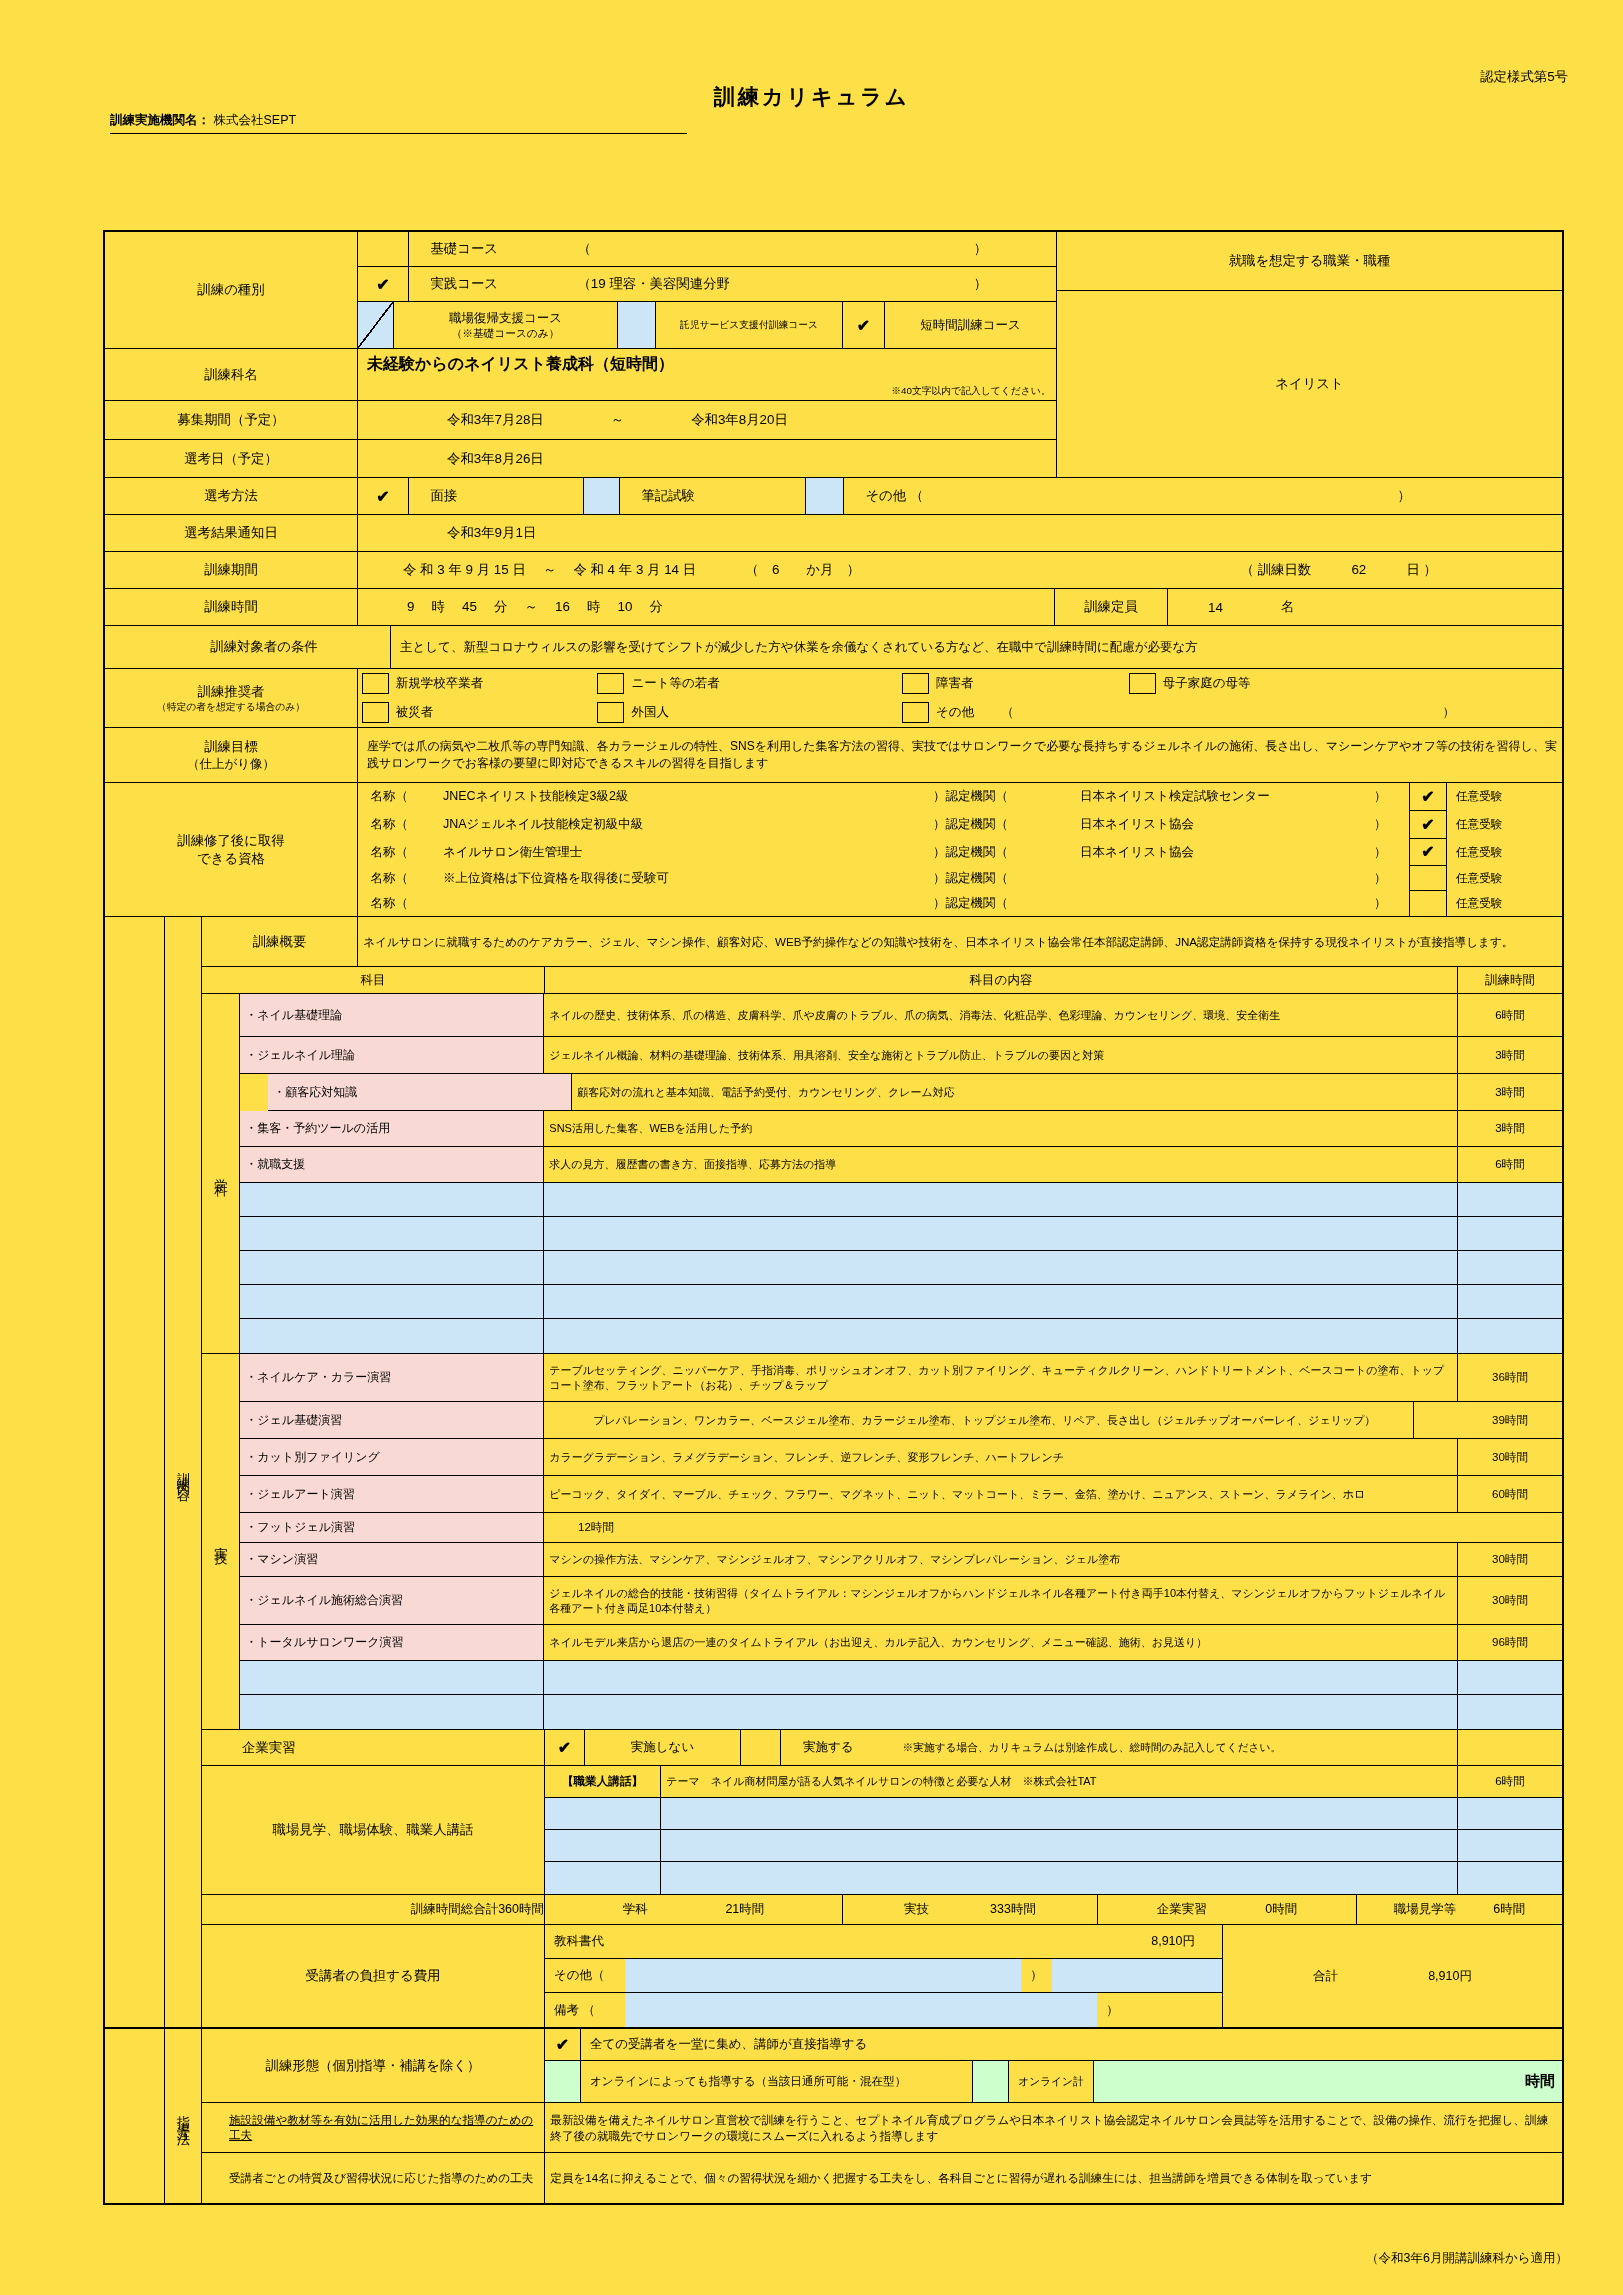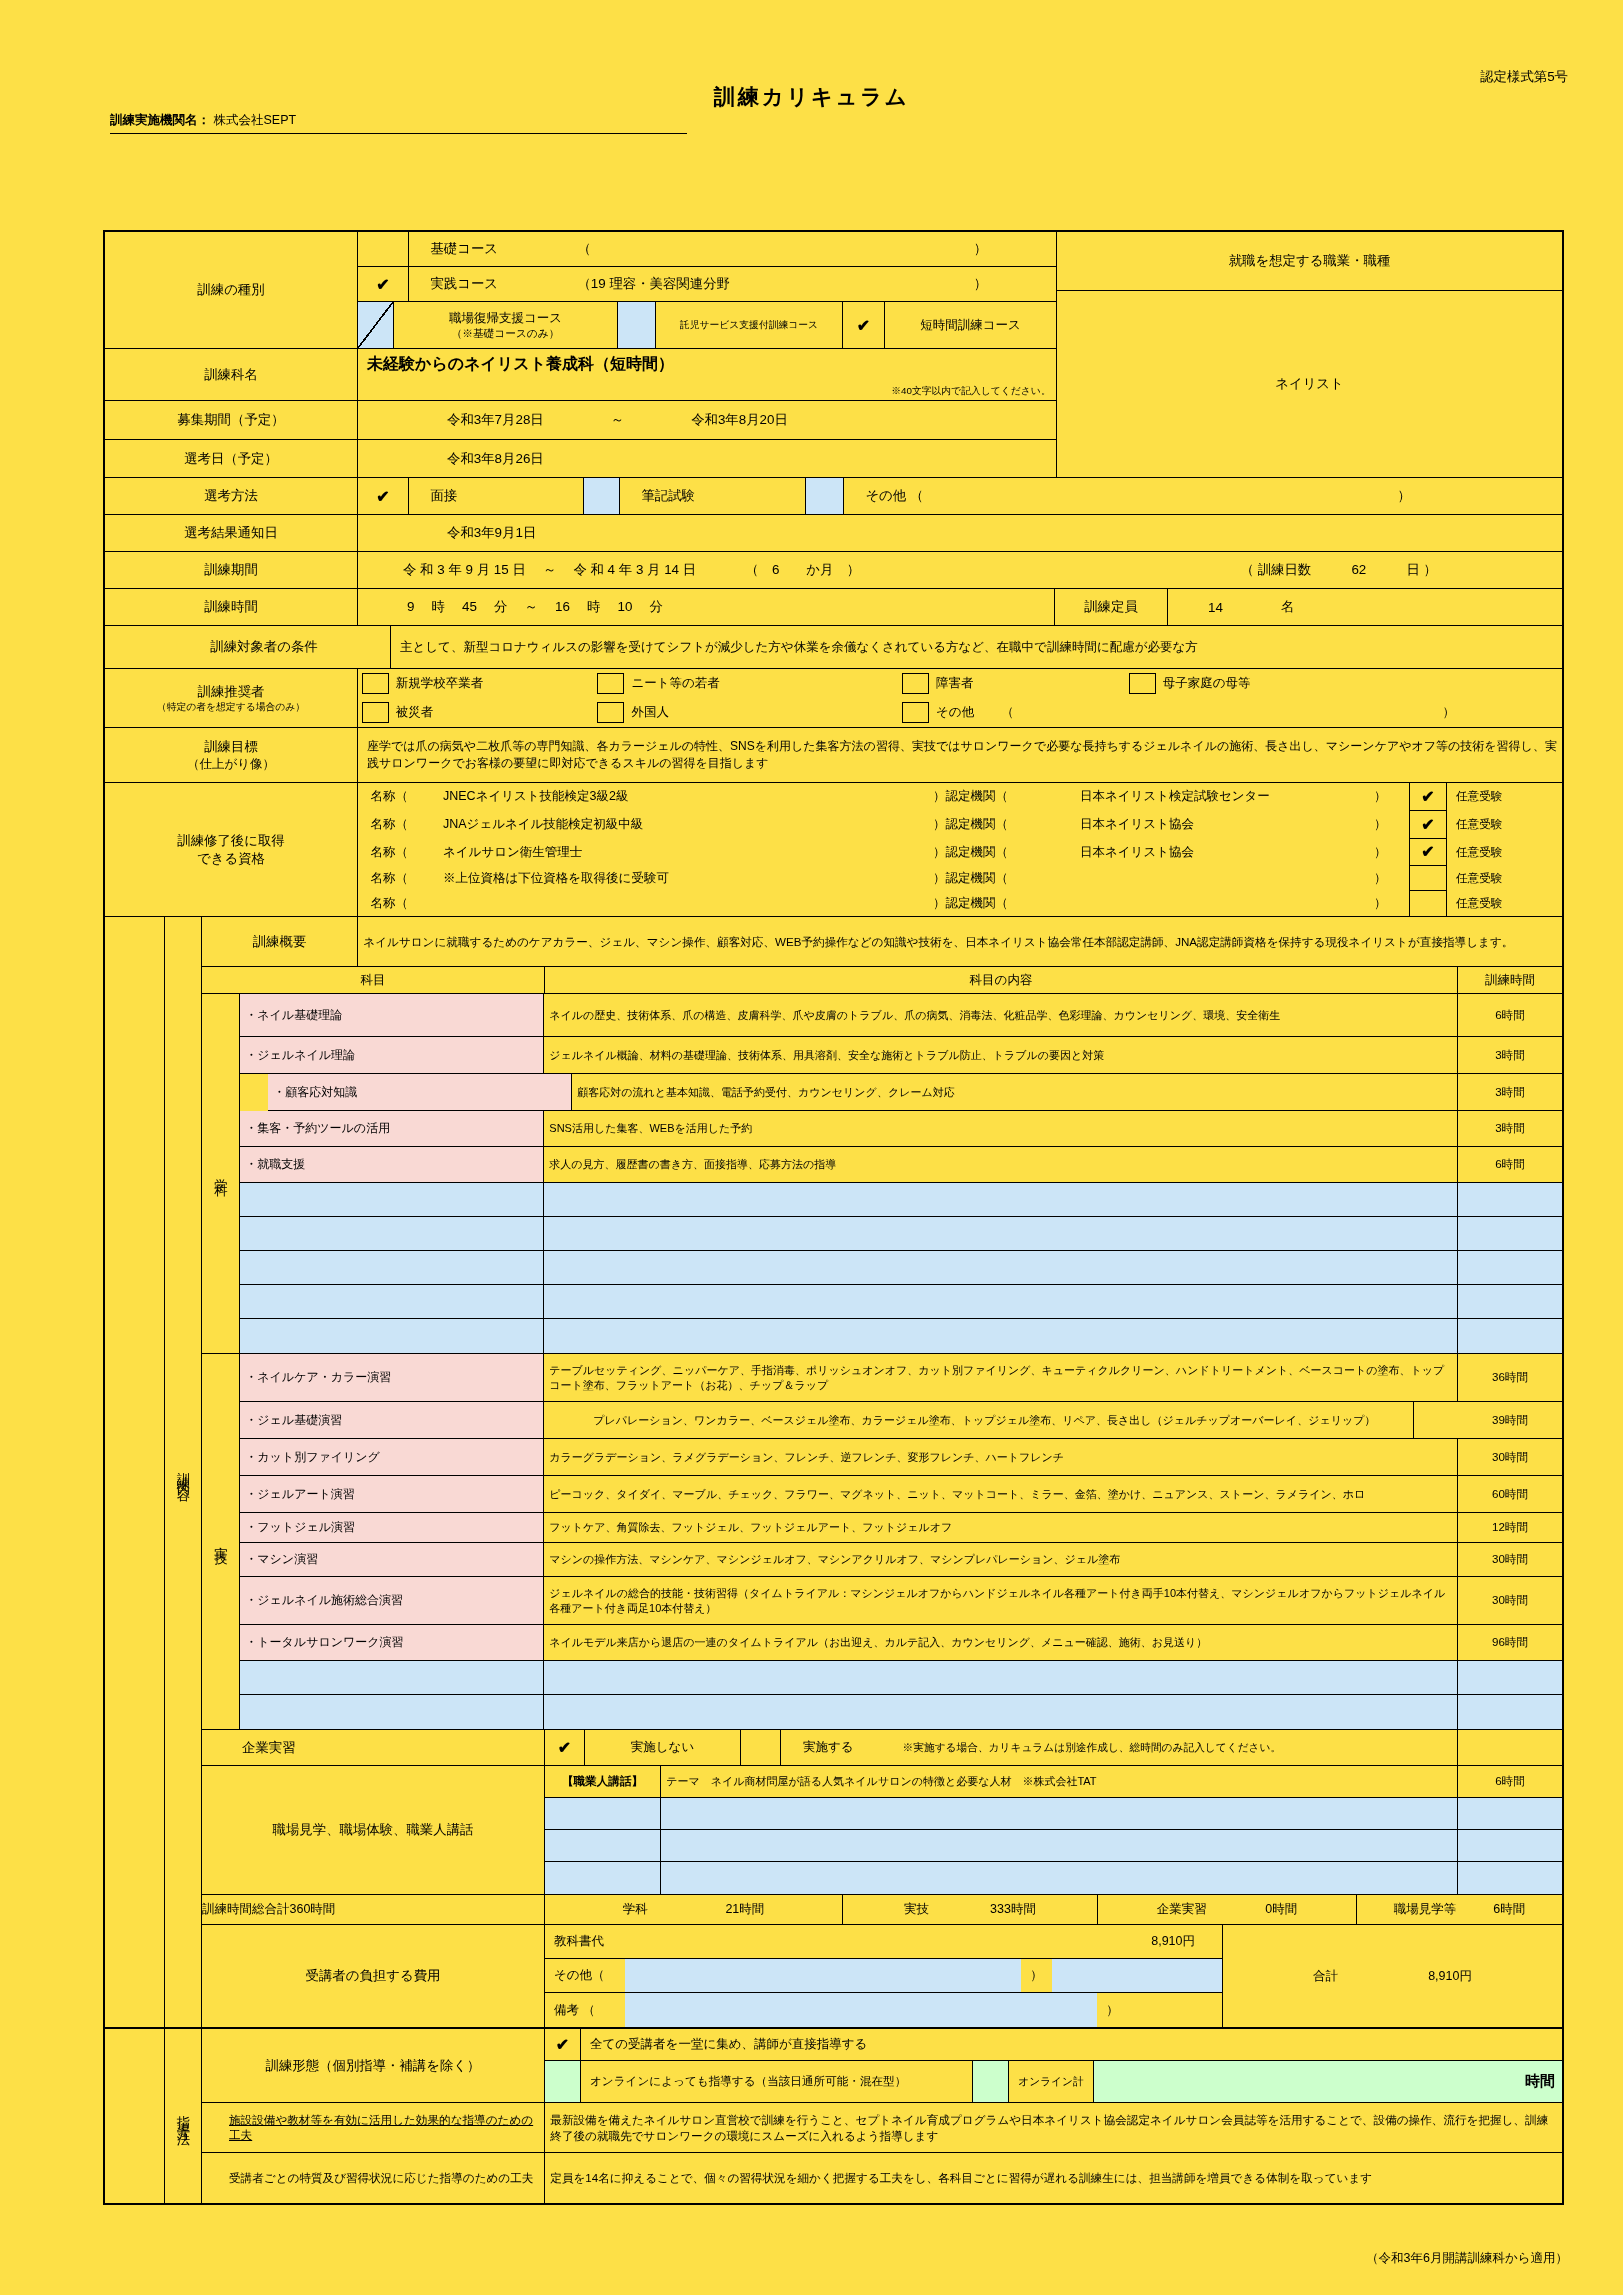--- a/index.html
+++ b/index.html
@@ -368,21 +368,20 @@
               <div class="c grow cont br">カラーグラデーション、ラメグラデーション、フレンチ、逆フレンチ、変形フレンチ、ハートフレンチ</div>
               <div class="c hrs" style="width:104px;">30時間</div>
             </div>
             <div class="r bb" style="height:37px;">
               <div class="c pink subj br" style="width:304px;">・ジェルアート演習</div>
               <div class="c grow cont br">ピーコック、タイダイ、マーブル、チェック、フラワー、マグネット、ニット、マットコート、ミラー、金箔、塗かけ、ニュアンス、ストーン、ラメライン、ホロ</div>
               <div class="c hrs" style="width:104px;">60時間</div>
             </div>
             <div class="r bb" style="height:30px;">
               <div class="c pink subj br" style="width:304px;">・フットジェル演習</div>
-              <div class="c grow cont br">フットケア、角質除去、フットジェル、フットジェルアート、フットジェルオフ</div>
               <div class="c hrs" style="width:104px;">12時間</div>
             </div>
             <div class="r bb" style="height:34px;">
               <div class="c pink subj br" style="width:304px;">・マシン演習</div>
               <div class="c grow cont br">マシンの操作方法、マシンケア、マシンジェルオフ、マシンアクリルオフ、マシンプレパレーション、ジェル塗布</div>
               <div class="c hrs" style="width:104px;">30時間</div>
             </div>
             <div class="r bb" style="height:48px;">
               <div class="c pink subj br" style="width:304px;">・ジェルネイル施術総合演習</div>
               <div class="c grow cont br">ジェルネイルの総合的技能・技術習得（タイムトライアル：マシンジェルオフからハンドジェルネイル各種アート付き両手10本付替え、マシンジェルオフからフットジェルネイル各種アート付き両足10本付替え）</div>
@@ -440,21 +439,21 @@
             </div>
             <div class="r" style="height:32px;">
               <div class="c fill-blue br" style="width:116px;"></div>
                 <div class="c fill-blue grow br"></div>
                 <div class="c fill-blue" style="width:104px;"></div>
             </div>
           </div>
         </div>
 
         <div class="r bb2" style="height:30px;">
-          <div class="c br f14" style="width:343px;justify-content:flex-start;">
+          <div class="c br f14" style="width:343px;justify-content:flex-end;">
             <span>訓練時間総合計</span>
             <span>360時間</span>
           </div>
           <div class="c br f14" style="width:298px;justify-content:space-evenly;">
             <span>学科</span>
             <span>21時間</span>
           </div>
           <div class="c br f14" style="width:255px;justify-content:space-evenly;">
             <span>実技</span>
             <span>333時間</span>

